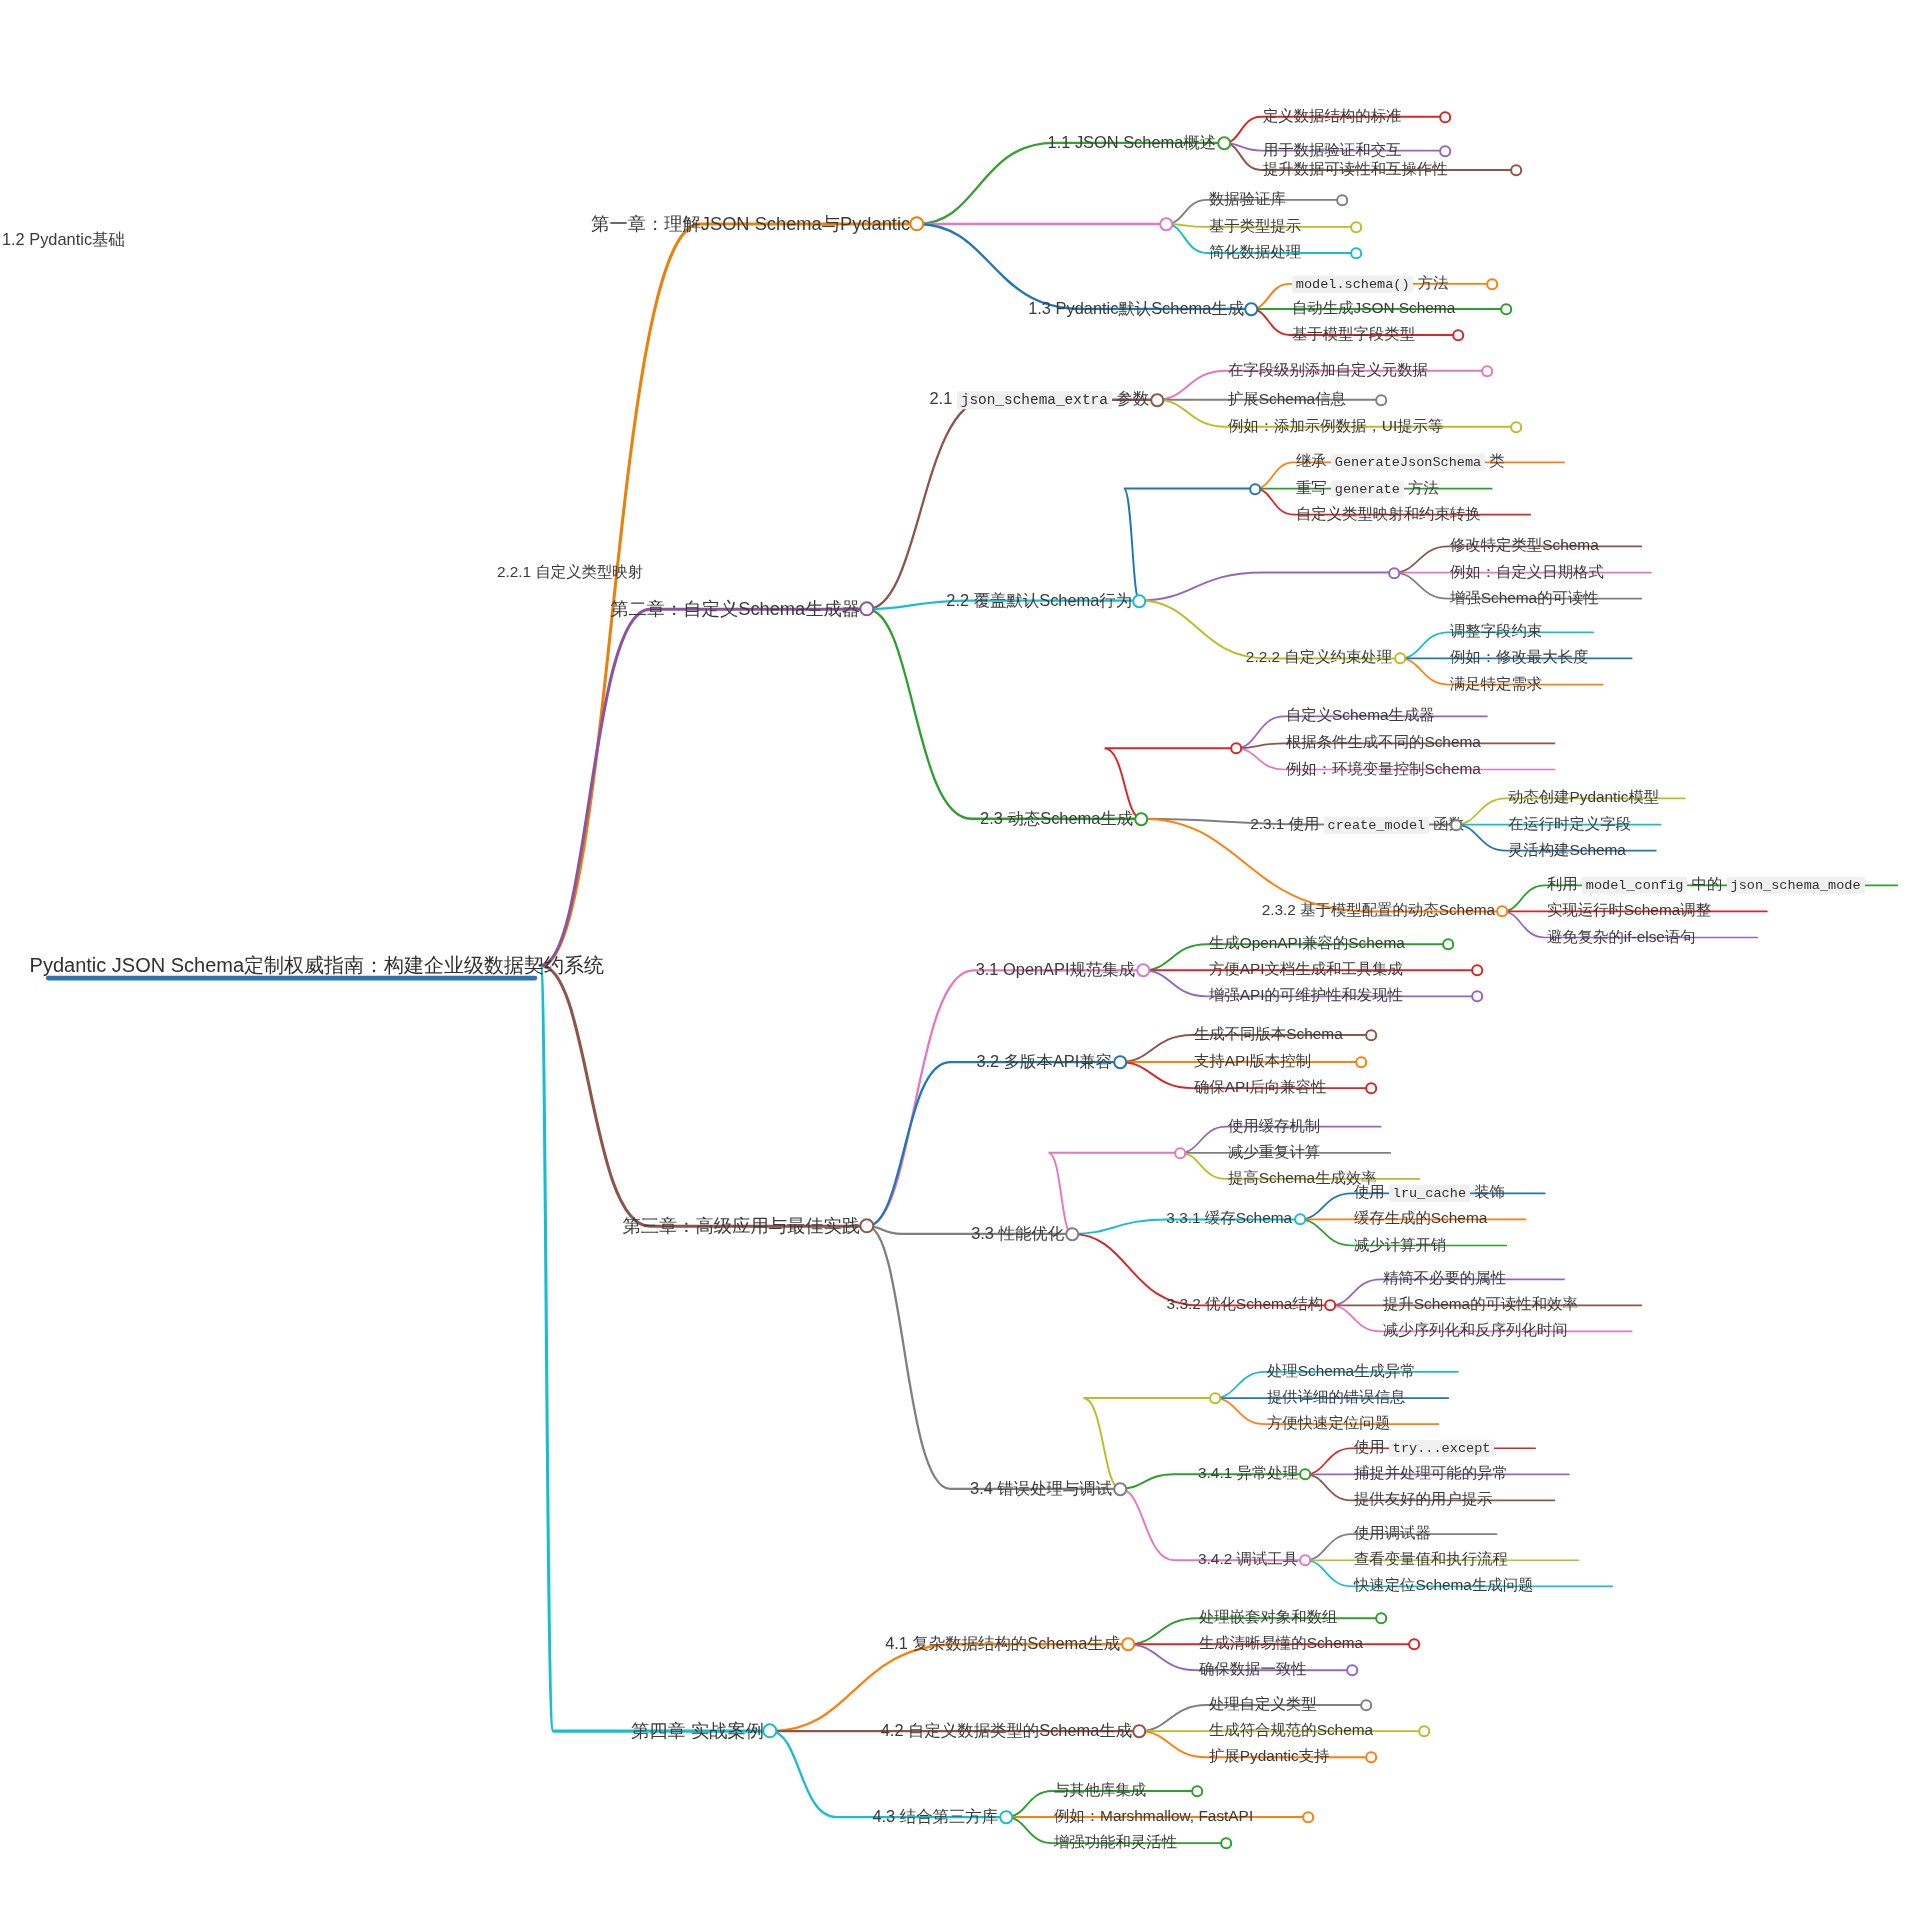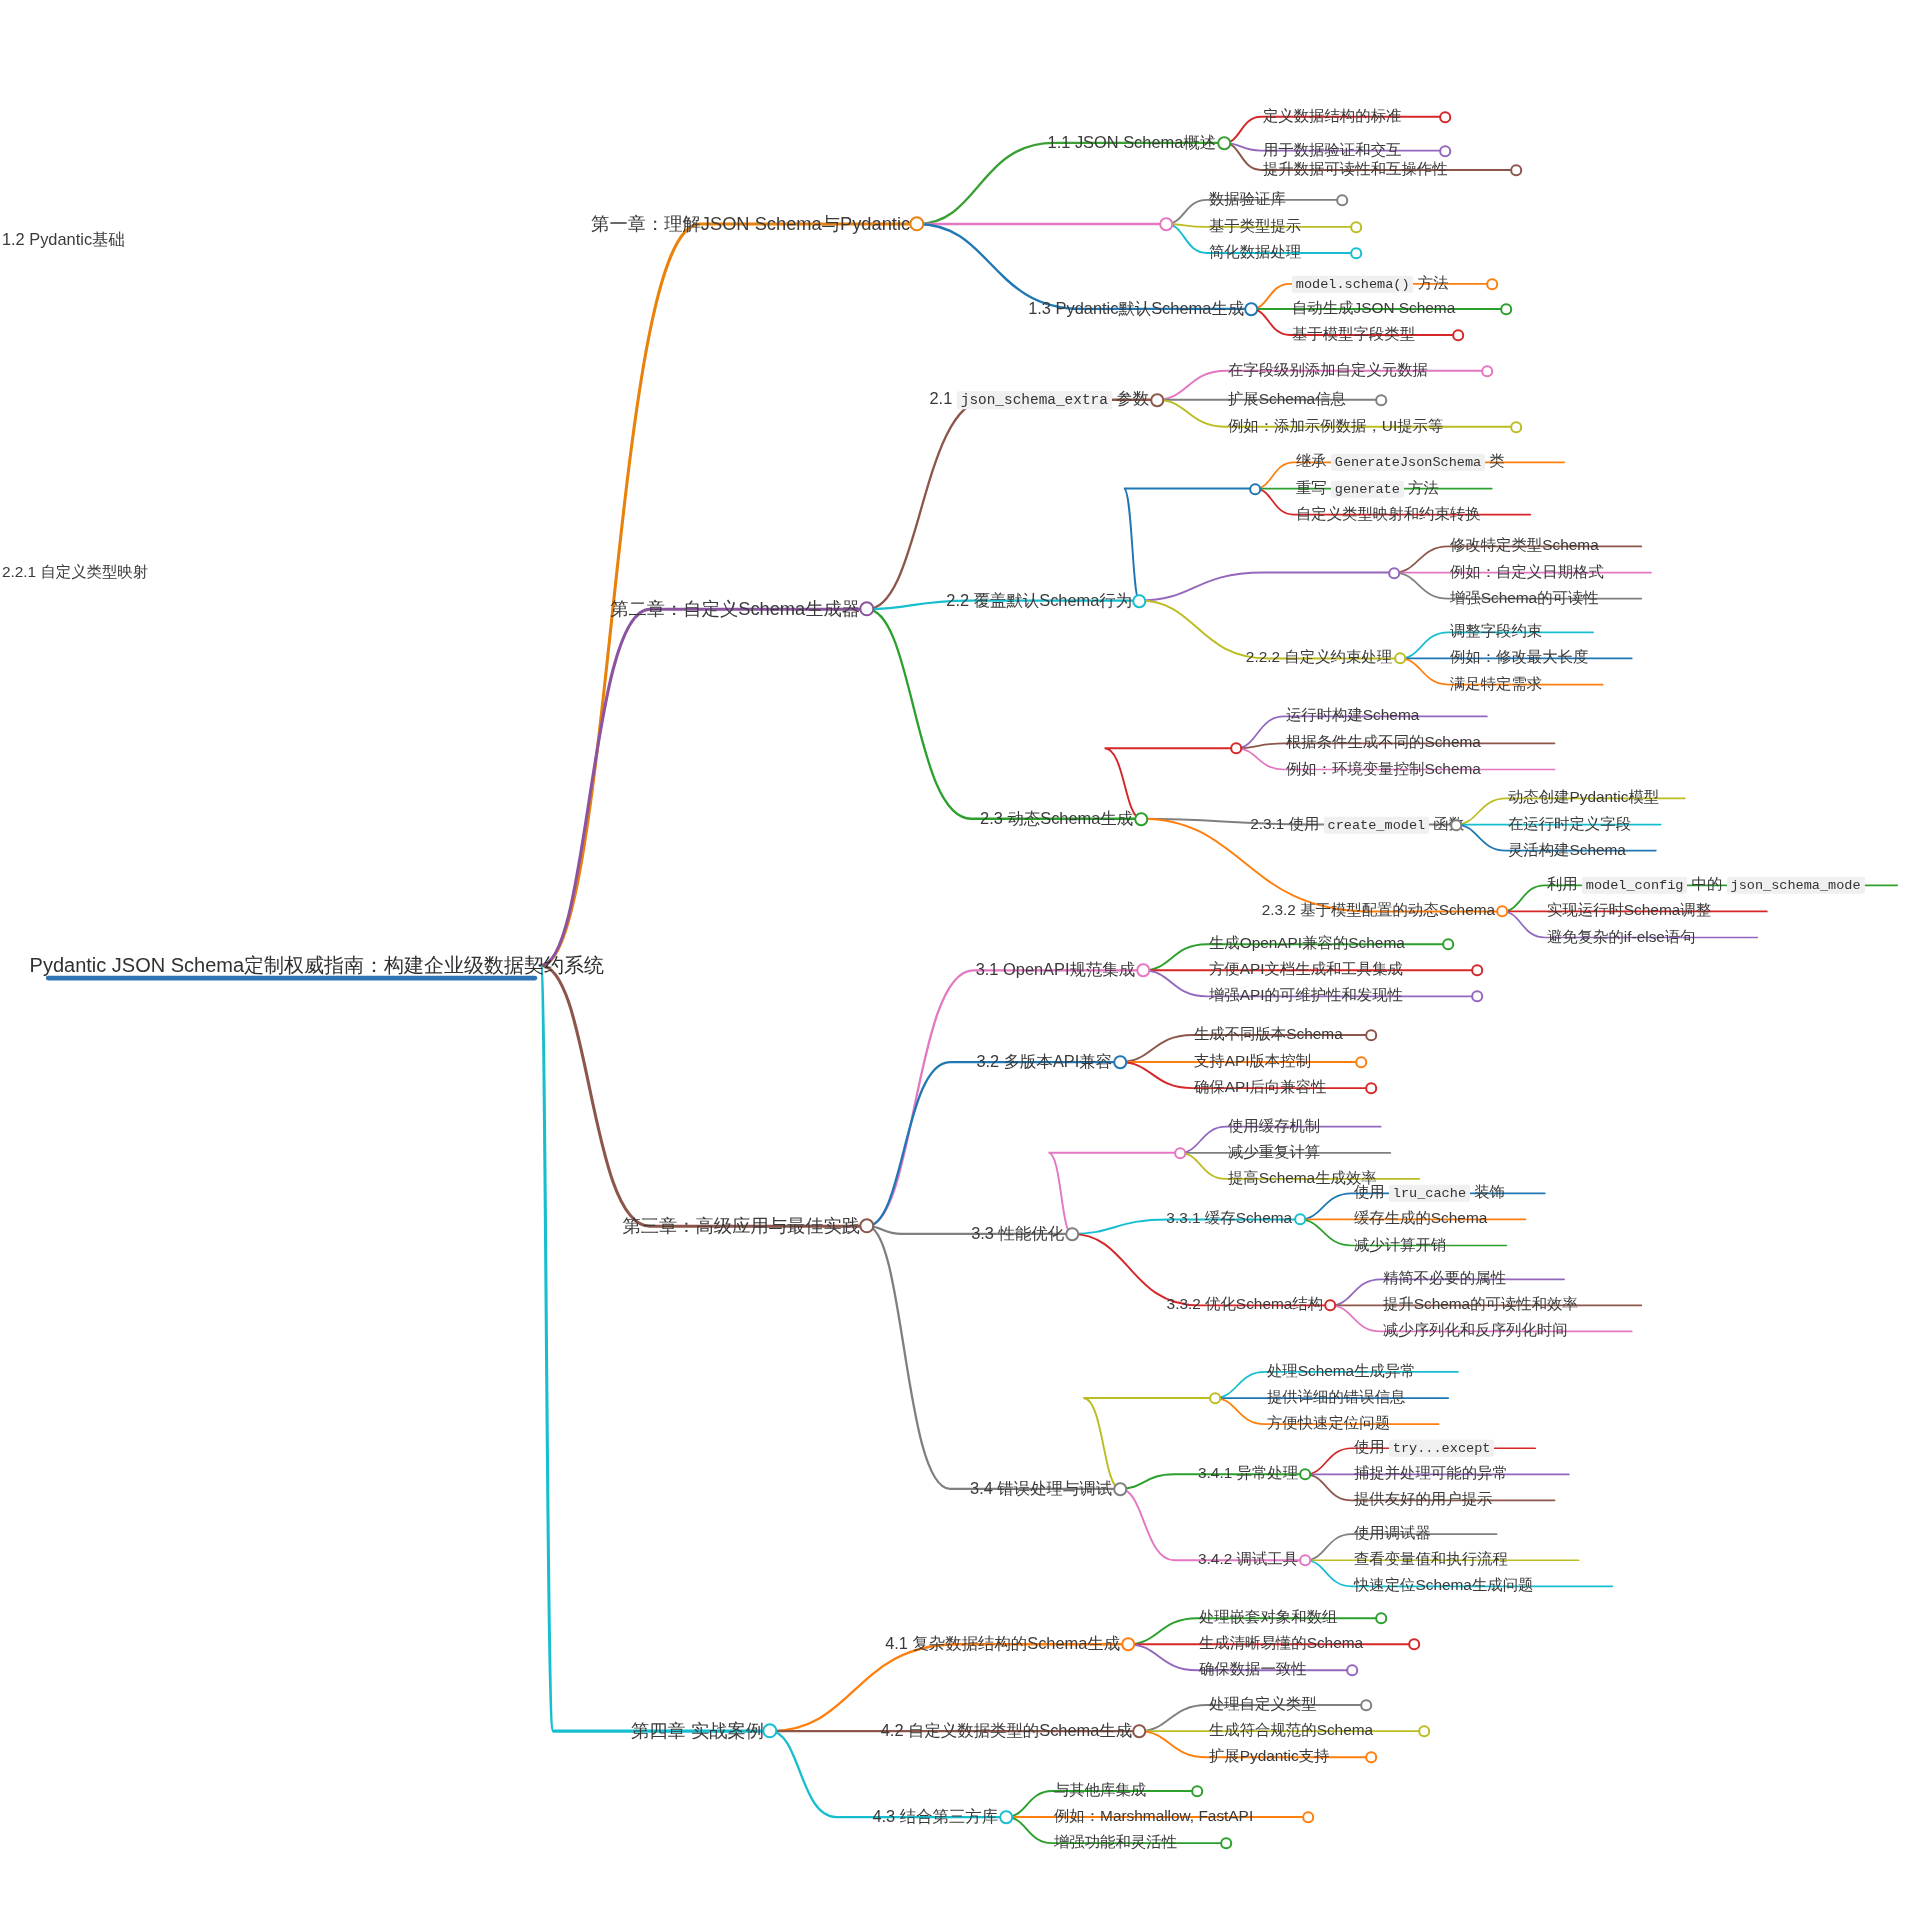--- a/index.html
+++ b/index.html
@@ -155,34 +155,34 @@
       <div class="node leaf" style="top: 400px; left: 1226px; text-align: left;"><span class="txt">扩展Schema信息</span></div>
       <div class="dot" style="left: 1381px; top: 400px; width: 11.6px; height: 11.6px; border: 2.2px solid rgb(127, 127, 127);"></div>
       <div class="node leaf" style="top: 427px; left: 1226px; text-align: left;"><span class="txt">例如：添加示例数据，UI提示等</span></div>
       <div class="dot" style="left: 1516px; top: 427px; width: 11.6px; height: 11.6px; border: 2.2px solid rgb(188, 189, 34);"></div>
       <div class="node lvl2" style="top: 601px; left: 0px; width: 1134px; text-align: right;"><span class="txt">2.2 覆盖默认Schema行为</span></div>
       <div class="dot" style="left: 1139px; top: 601px; width: 13.5px; height: 13.5px; border: 2.5px solid rgb(23, 190, 207);"></div>
       <div class="dot" style="left: 1255px; top: 489px; width: 11.6px; height: 11.6px; border: 2.2px solid rgb(31, 119, 180);"></div>
       <div class="node leaf" style="top: 462px; left: 1294px; text-align: left;"><span class="txt">继承 <code>GenerateJsonSchema</code> 类</span></div>
       <div class="node leaf" style="top: 489px; left: 1294px; text-align: right;"><span class="txt">重写 <code>generate</code> 方法</span></div>
       <div class="node leaf" style="top: 515px; left: 1294px; text-align: left;"><span class="txt">自定义类型映射和约束转换</span></div>
-      <div class="node lvl3" style="top: 573px; left: 0px; width: 1140px; text-align: left;"><span class="txt">2.2.1 自定义类型映射</span></div>
+      <div class="node lvl3" style="top: 573px; left: 0px; width: 1140px; text-align: center;"><span class="txt">2.2.1 自定义类型映射</span></div>
       <div class="dot" style="left: 1394px; top: 573px; width: 11.6px; height: 11.6px; border: 2.2px solid rgb(148, 103, 189);"></div>
       <div class="node leaf" style="top: 546px; left: 1448px; text-align: left;"><span class="txt">修改特定类型Schema</span></div>
       <div class="node leaf" style="top: 573px; left: 1448px; text-align: left;"><span class="txt">例如：自定义日期格式</span></div>
       <div class="node leaf" style="top: 599px; left: 1448px; text-align: left;"><span class="txt">增强Schema的可读性</span></div>
       <div class="node lvl3" style="top: 658px; left: 0px; width: 1394px; text-align: right;"><span class="txt">2.2.2 自定义约束处理</span></div>
       <div class="dot" style="left: 1400px; top: 658px; width: 11.6px; height: 11.6px; border: 2.2px solid rgb(188, 189, 34);"></div>
       <div class="node leaf" style="top: 632px; left: 1448px; text-align: left;"><span class="txt">调整字段约束</span></div>
       <div class="node leaf" style="top: 658px; left: 1448px; text-align: left;"><span class="txt">例如：修改最大长度</span></div>
       <div class="node leaf" style="top: 685px; left: 1448px; text-align: left;"><span class="txt">满足特定需求</span></div>
       <div class="node lvl2" style="top: 819px; left: 0px; width: 1135px; text-align: right;"><span class="txt">2.3 动态Schema生成</span></div>
       <div class="dot" style="left: 1141px; top: 819px; width: 13.5px; height: 13.5px; border: 2.5px solid rgb(44, 160, 44);"></div>
       <div class="dot" style="left: 1236px; top: 748px; width: 11.6px; height: 11.6px; border: 2.2px solid rgb(214, 39, 40);"></div>
-      <div class="node leaf" style="top: 716px; left: 1284px; text-align: left;"><span class="txt">运行时构建Schema</span></div>
+      <div class="node leaf" style="top: 716px; left: 1284px; text-align: left;"><span class="txt">自定义Schema生成器</span></div>
       <div class="node leaf" style="top: 743px; left: 1284px; text-align: left;"><span class="txt">根据条件生成不同的Schema</span></div>
       <div class="node leaf" style="top: 770px; left: 1284px; text-align: left;"><span class="txt">例如：环境变量控制Schema</span></div>
       <div class="node lvl3" style="top: 825px; left: 0px; width: 1450px; text-align: right; padding-left: 16px;"><span class="txt">2.3.1 使用 <code>create_model</code> 函数</span></div>
       <div class="dot" style="left: 1456px; top: 825px; width: 11.6px; height: 11.6px; border: 2.2px solid rgb(127, 127, 127);"></div>
       <div class="node leaf" style="top: 798px; left: 1506px; text-align: left;"><span class="txt">动态创建Pydantic模型</span></div>
       <div class="node leaf" style="top: 825px; left: 1506px; text-align: left;"><span class="txt">在运行时定义字段</span></div>
       <div class="node leaf" style="top: 851px; left: 1506px; text-align: left;"><span class="txt">灵活构建Schema</span></div>
       <div class="node lvl3" style="top: 911px; left: 0px; width: 1497px; text-align: right;"><span class="txt">2.3.2 基于模型配置的动态Schema</span></div>
       <div class="dot" style="left: 1502px; top: 911px; width: 11.6px; height: 11.6px; border: 2.2px solid rgb(255, 127, 14);"></div>
       <div class="node leaf" style="top: 885px; left: 1545px; text-align: left;"><span class="txt">利用 <code>model_config</code> 中的 <code>json_schema_mode</code></span></div>

